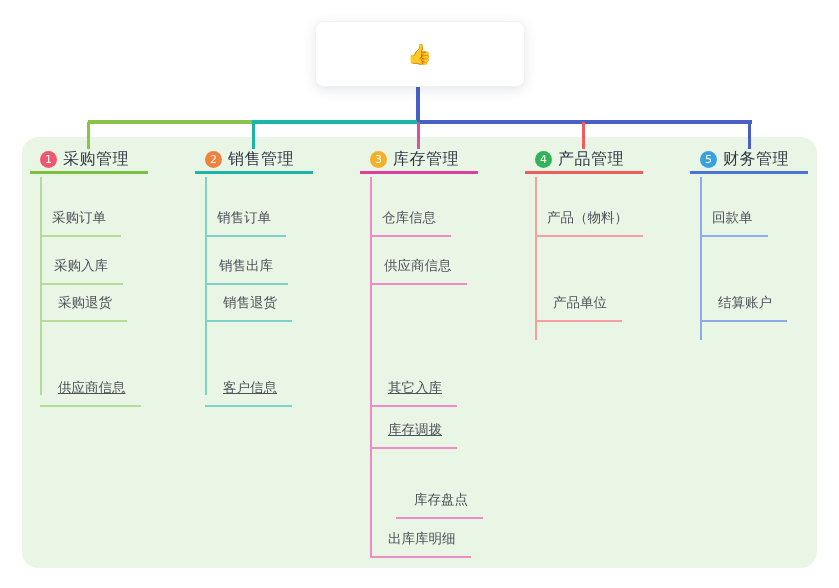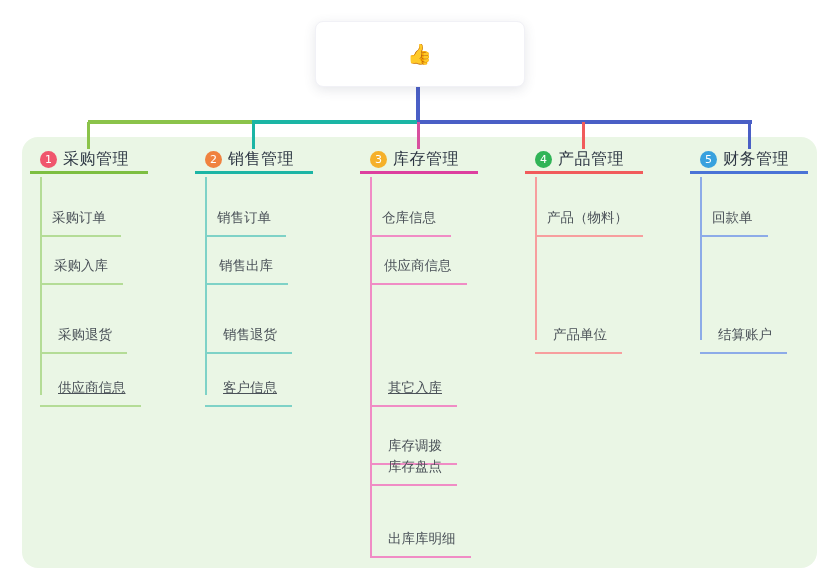--- a/index.html
+++ b/index.html
@@ -38,22 +38,22 @@
                  display:flex;align-items:center;padding-left:10px;
                  border-bottom:3px solid var(--head);}
   .badge{width:17px;height:17px;border-radius:50%;background:var(--badge);color:#fff;
          font-size:11px;line-height:1;display:flex;align-items:center;justify-content:center;
          margin-right:6px;flex:none;}
   .branch-title{font-size:16px;color:#2e3744;letter-spacing:.5px;white-space:nowrap;}
   .spine{position:absolute;left:10px;top:29px;width:2px;background:var(--light);}
   .spine-4{height:218px;} .spine-7{height:381px;} .spine-3{height:163px;}
   .child{position:absolute;left:10px;padding:0 15px 8px 18px;border-bottom:2px solid var(--light);
          font-size:13.5px;line-height:19px;color:#4a5158;white-space:nowrap;width:fit-content;}
-  .ct0{top:60px;padding-left:12px;} .ct1{top:108px;padding-left:14px;} .ct2{top:177px;text-align:center;} .ct3{top:230px;text-decoration:underline;}
-  .ct4{top:288px;} .ct5{top:309px;} .ct6{top:381px;}
+  .ct0{top:60px;padding-left:12px;} .ct1{top:108px;padding-left:14px;} .ct2{top:145px;text-align:center;} .ct3{top:230px;text-decoration:underline;}
+  .ct4{top:272px;text-decoration:underline;} .ct5{top:342px;margin-left:26px;} .ct6{top:381px;}
 </style>
 </head>
 <body>
 
 <div class="canvas">
 
   <div class="panel"></div>
 
   <div class="line trunk"></div>
   <div class="line bus bus-green"></div>

